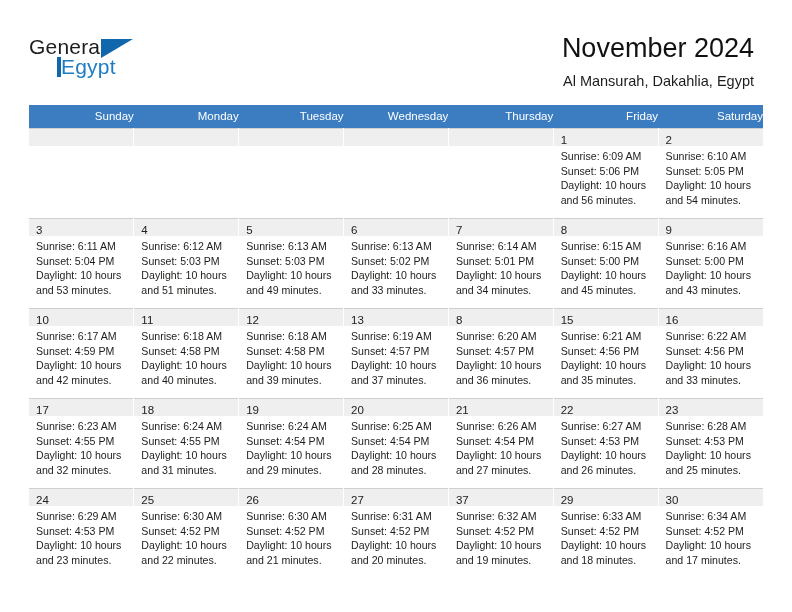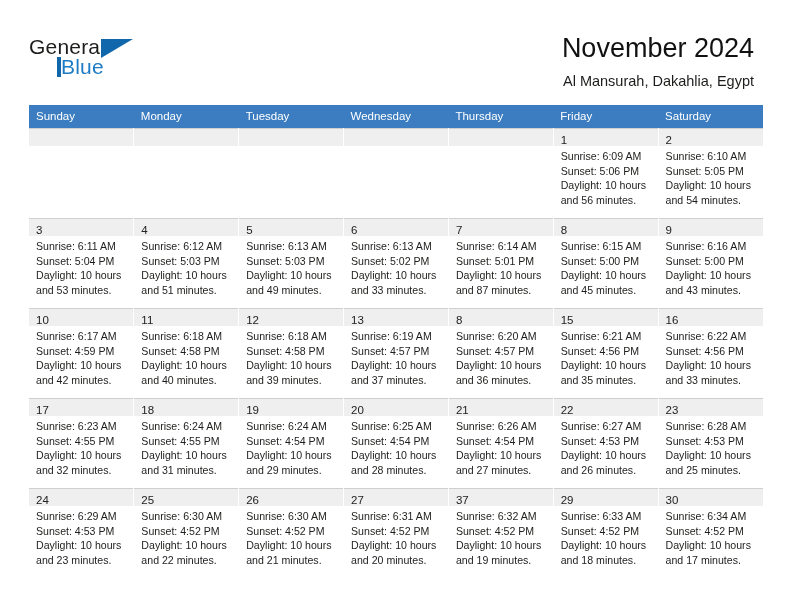--- a/index.html
+++ b/index.html
@@ -101,21 +101,21 @@
     top: 105px;
     width: 734px;
     border-collapse: collapse;
     table-layout: fixed;
   }
   .calendar th {
     background: #3b7dc0;
     color: #ffffff;
     font-size: 11.5px;
     font-weight: normal;
-    text-align: left;
+    text-align: right;
     padding: 4px 0 5px 7px;
     height: 14px;
     border: none;
   }
   .calendar td {
     vertical-align: top;
     padding: 0;
     height: 89px;
     border-right: 1px solid #ffffff;
     border-top: 1px solid #c9c9c9;
@@ -150,21 +150,21 @@
 <body>
 
 <div class="page">
 
   <div class="top-bar">
 
     <div class="logo">
       <span class="logo-general">General</span>
       <span class="logo-tri"></span>
       <span class="logo-bar"></span>
-      <span class="logo-blue">Blue</span>
+      <span class="logo-blue">Egypt</span>
     </div>
 
     <div class="title-block">
       <div class="cal-title">November 2024</div>
       <div class="cal-subtitle">Al Mansurah, Dakahlia, Egypt</div>
     </div>
 
   </div>
 
   <table class="calendar">
@@ -281,21 +281,21 @@
               <div class="cell-line">Daylight: 10 hours</div>
               <div class="cell-line">and 33 minutes.</div>
             </div>
           </td>
           <td>
             <div class="daynum-strip"><span class="daynum">7</span></div>
             <div class="cell-body">
               <div class="cell-line">Sunrise: 6:14 AM</div>
               <div class="cell-line">Sunset: 5:01 PM</div>
               <div class="cell-line">Daylight: 10 hours</div>
-              <div class="cell-line">and 87 minutes.</div>
+              <div class="cell-line">and 34 minutes.</div>
             </div>
           </td>
           <td>
             <div class="daynum-strip"><span class="daynum">8</span></div>
             <div class="cell-body">
               <div class="cell-line">Sunrise: 6:15 AM</div>
               <div class="cell-line">Sunset: 5:00 PM</div>
               <div class="cell-line">Daylight: 10 hours</div>
               <div class="cell-line">and 45 minutes.</div>
             </div>

